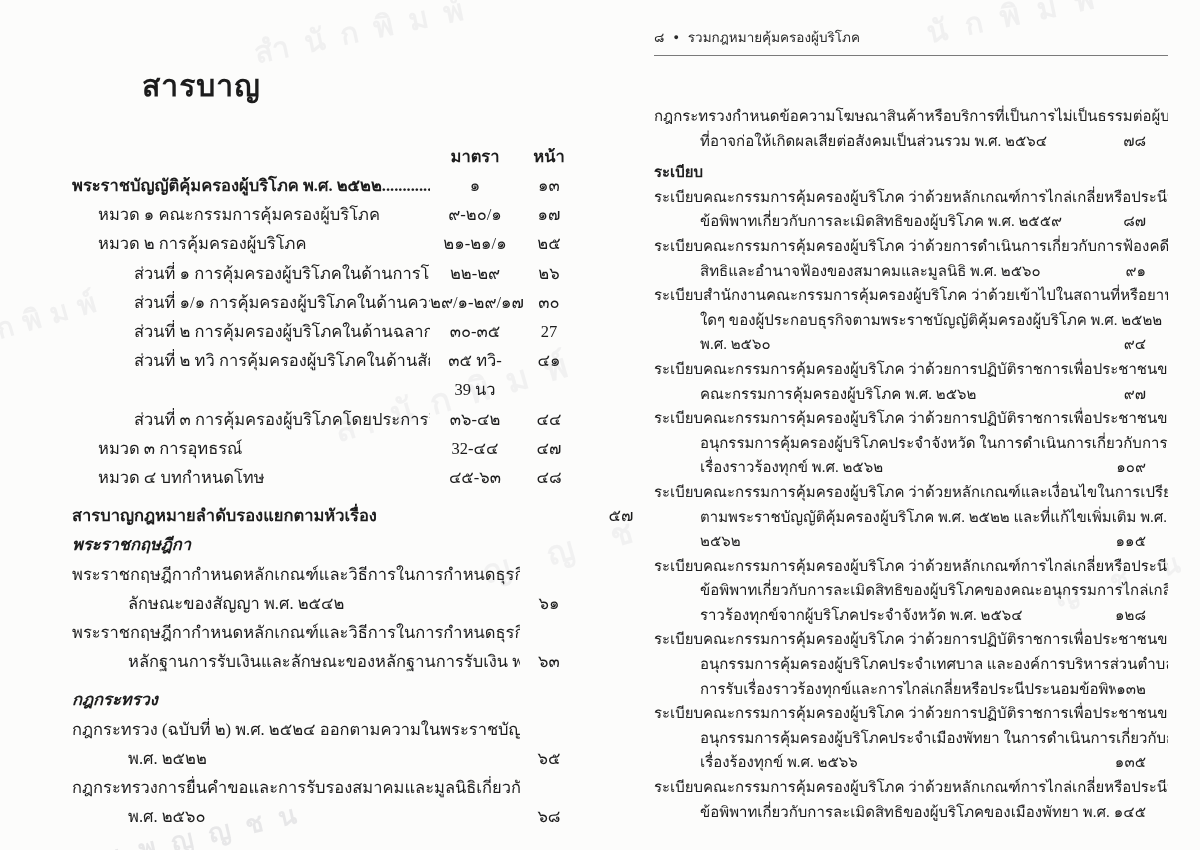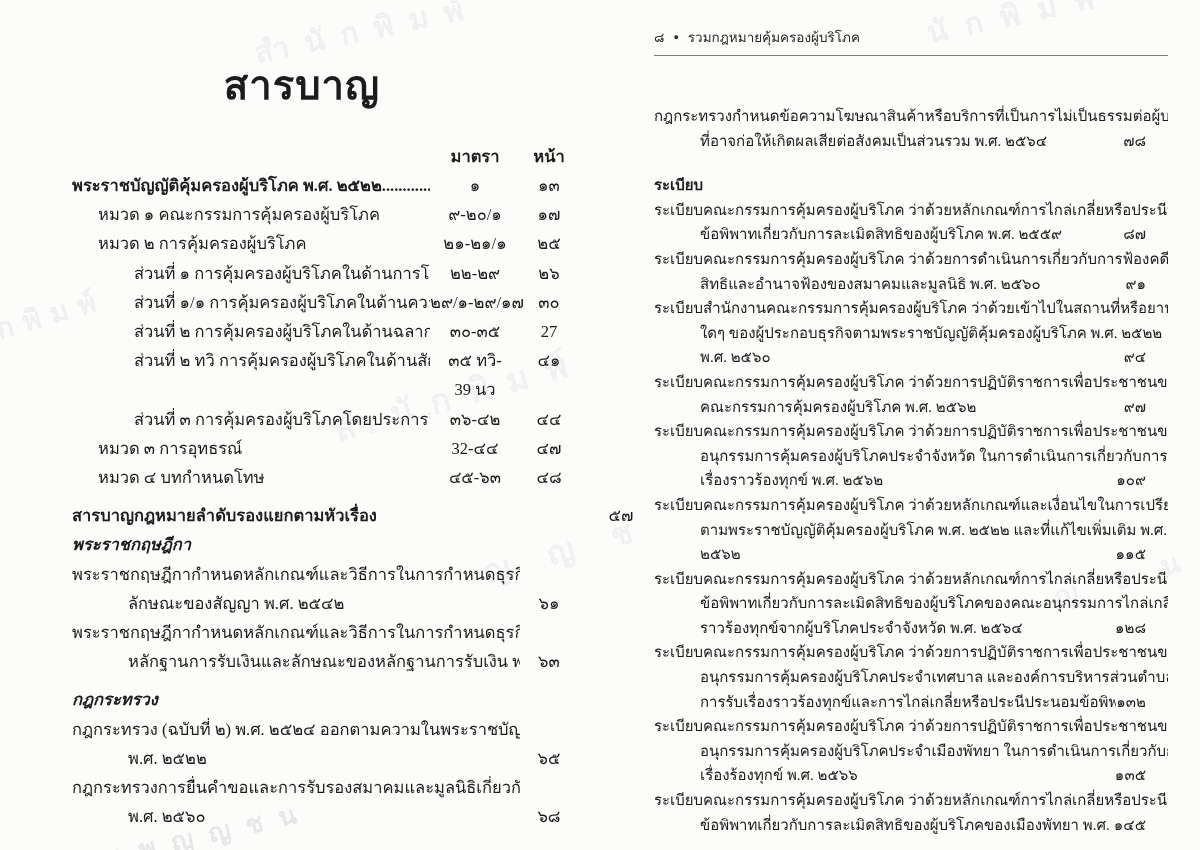--- a/index.html
+++ b/index.html
@@ -11,22 +11,22 @@
   }
   
   .wm{
     position:absolute;white-space:nowrap;pointer-events:none;
     color:#3c3c50;font-weight:bold;
     font-family:"DejaVu Sans","Liberation Sans",sans-serif;
   }
   
   .left-page{position:absolute;left:72px;top:36px;width:506px;}
   .toc-title{
-    width:320px;margin:26px 0 0 70px;text-align:center;
-    font-size:40px;font-weight:bold;line-height:48px;letter-spacing:1px;
+    width:320px;margin:26px 0 0 70px;
+    font-size:30px;font-weight:bold;line-height:48px;letter-spacing:1px;
   }
   .col-headers{
     display:grid;grid-template-columns:358px 90px 58px;
     font-weight:bold;font-size:16.5px;margin-top:32px;line-height:29px;
   }
   .col-headers .c-matra,.col-headers .c-page{text-align:center;}
   .lrow{
     display:grid;grid-template-columns:358px 90px 58px;
     font-size:16.5px;line-height:29.2px;align-items:start;
   }
@@ -51,21 +51,21 @@
     display:flex;align-items:baseline;gap:9px;
     font-size:13.5px;padding-bottom:7px;border-bottom:1.5px solid #7a7a7a;
     color:#2a2a2a;
   }
   .rheader .bullet{font-size:9px;transform:translateY(-2px);}
   .rentries{margin-top:48px;}
   .rentry-line{display:flex;font-size:15px;line-height:24.6px;}
   .rentry-line .rtext{white-space:nowrap;overflow:hidden;}
   .rentry-line .rtext.cont{padding-left:46px;}
   .rpage{margin-left:auto;padding-right:22px;flex:none;}
-  .rheading{font-weight:bold;font-size:15px;line-height:24.6px;margin-top:20px;}
+  .rheading{font-weight:bold;font-size:15px;line-height:24.6px;margin-top:7px;}
 </style>
 </head>
 <body>
 
 <div class="canvas">
 
   <div class="left-page">
     <div class="toc-title">สารบาญ</div>
     <div class="col-headers">
       <span class="c-label"></span>

